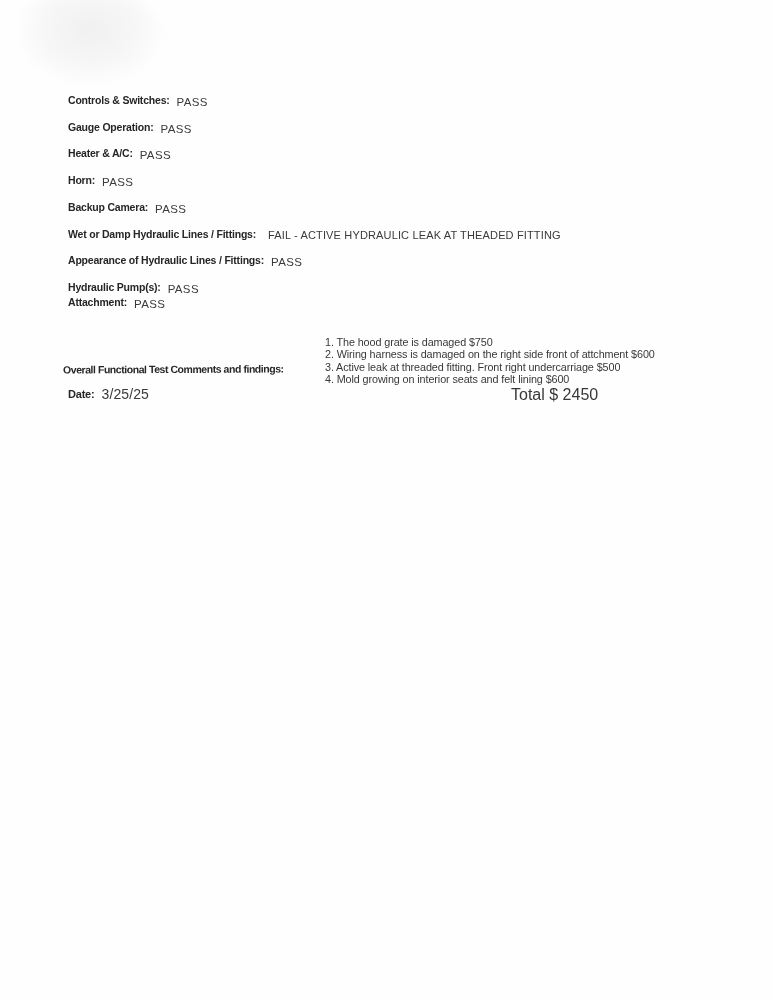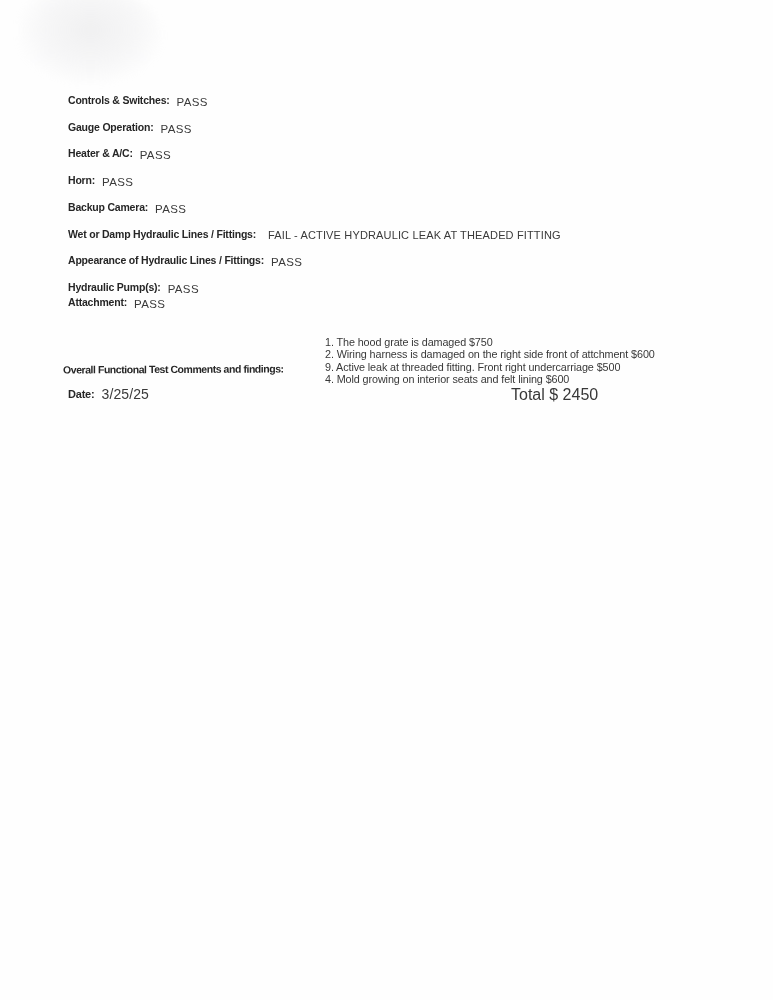--- a/index.html
+++ b/index.html
@@ -138,21 +138,21 @@
 
   <div class="field-row" style="top:292px">
     <span class="lbl">Attachment:</span><span class="val">PASS</span>
   </div>
 
   <div class="comments-label">Overall Functional Test Comments and findings:</div>
 
   <div class="comments-list">
     <div>1. The hood grate is damaged $750</div>
     <div>2. Wiring harness is damaged on the right side front of attchment $600</div>
-    <div>9. Active leak at threaded fitting. Front right undercarriage $500</div>
+    <div>3. Active leak at threaded fitting. Front right undercarriage $500</div>
     <div>4. Mold growing on interior seats and felt lining $600</div>
   </div>
 
   <div class="total-line">Total $ 2450</div>
 
   <div class="date-row">
     <span class="lbl">Date:</span><span class="val">3/25/25</span>
   </div>
 
 </div>

